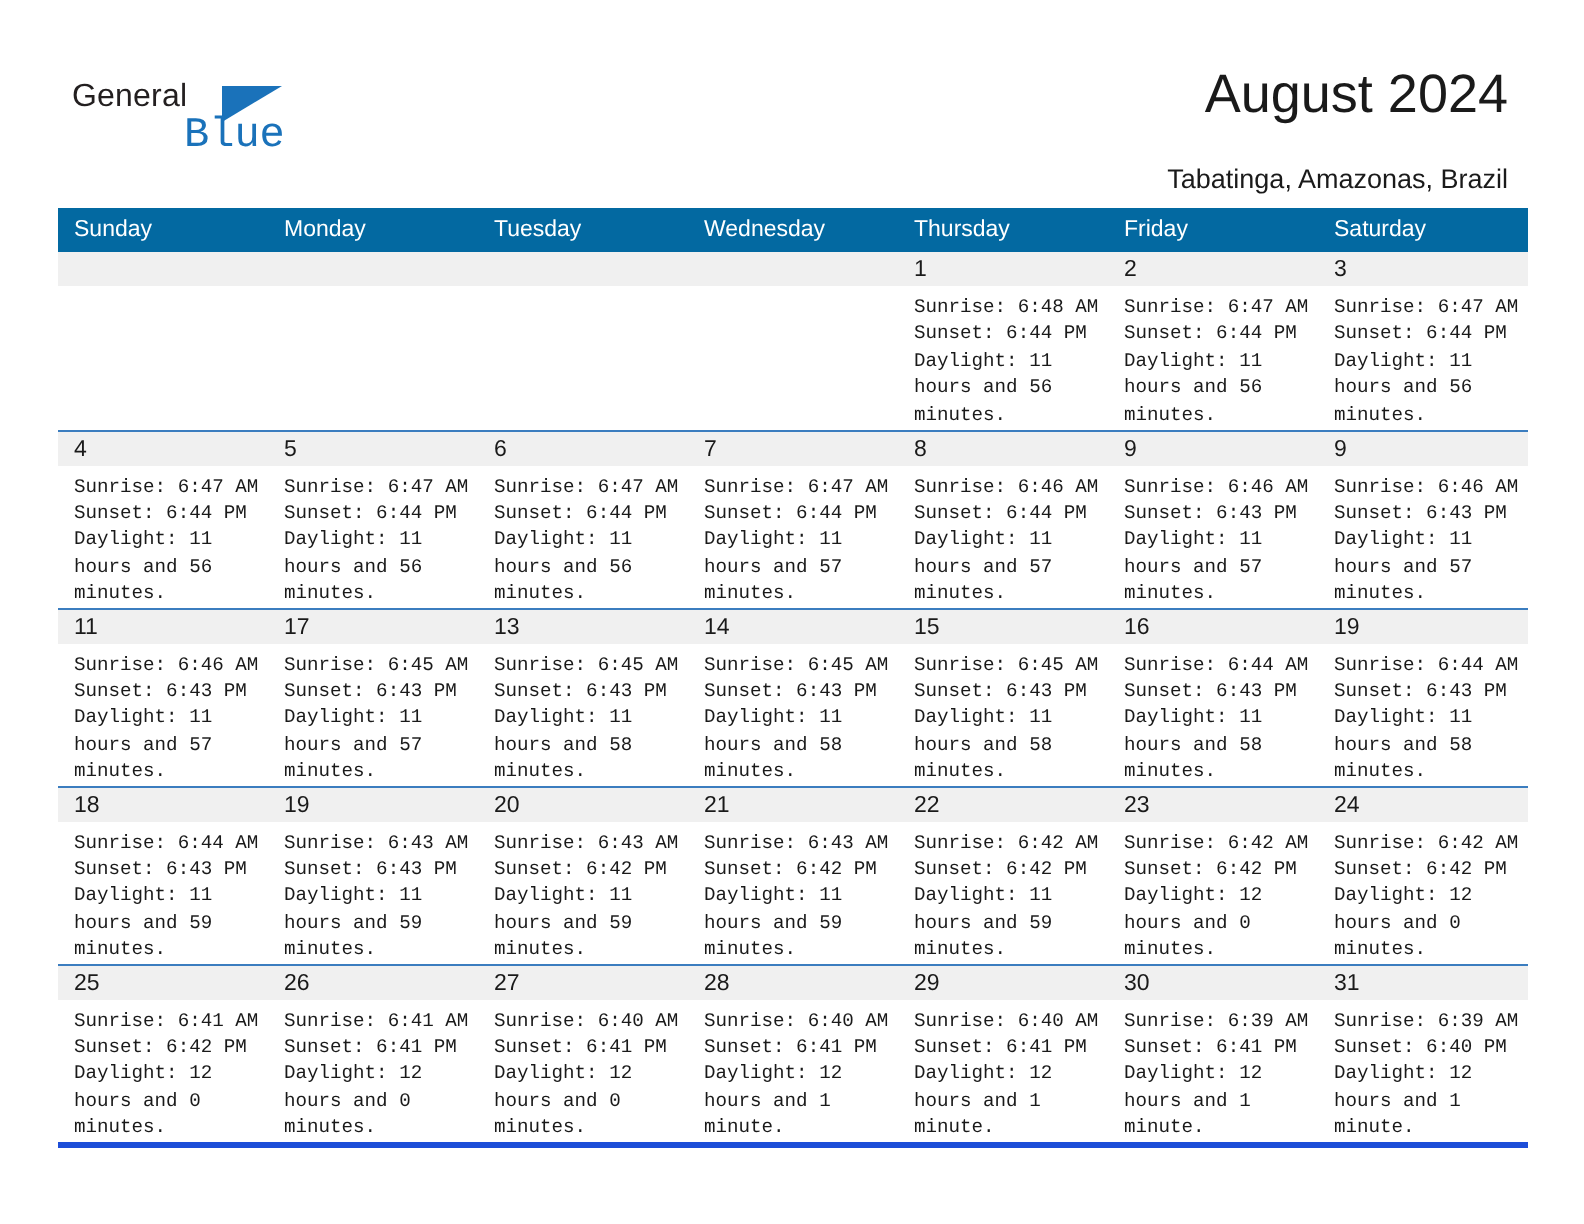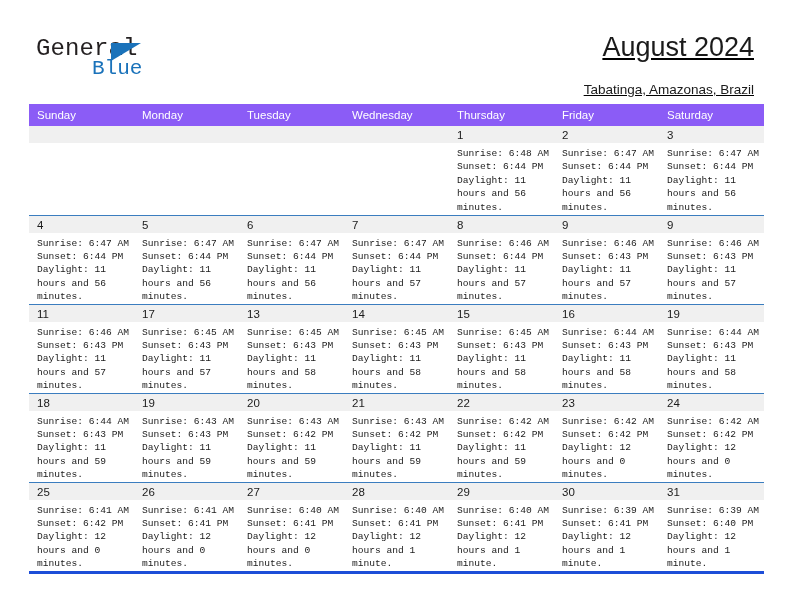--- a/index.html
+++ b/index.html
@@ -34,22 +34,22 @@
     position: absolute;
     left: 36px;
     top: 38px;
     width: 200px;
     height: 50px;
   }
   .brand-general {
     position: absolute;
     left: 0;
     top: 0;
-    font-size: 24px;
-    font-family: Liberation Mono, monospace;
+    font-size: 16px;
+    font-family: Liberation Sans, sans-serif;
     color: #231f20;
     letter-spacing: 0.1px;
     line-height: 22px;
   }
   .brand-triangle {
     position: absolute;
     left: 75px;
     top: 5px;
     width: 0;
     height: 0;
@@ -64,21 +64,20 @@
     font-family: Liberation Mono, monospace;
     color: #1a72ba;
     line-height: 22px;
   }
 
   .title-block {
     position: absolute;
     right: 38px;
     top: 30px;
     text-align: right;
-    text-decoration: underline;
   }
   .cal-title {
     font-size: 27px;
     font-weight: normal;
     color: #1a1a1a;
     line-height: 34px;
     white-space: nowrap;
   }
   .cal-subtitle {
     font-size: 13.5px;
@@ -91,21 +90,21 @@
   
   .calendar {
     position: absolute;
     left: 29px;
     top: 104px;
     width: 735px;
     border-collapse: collapse;
     table-layout: fixed;
   }
   .calendar th {
-    background: #8b5cf6;
+    background: #0369a1;
     color: #ffffff;
     font-size: 11.5px;
     font-weight: normal;
     text-align: left;
     padding: 5px 0 5px 8px;
     height: 20px;
     box-sizing: border-box;
     border: none;
   }
   .calendar td {

